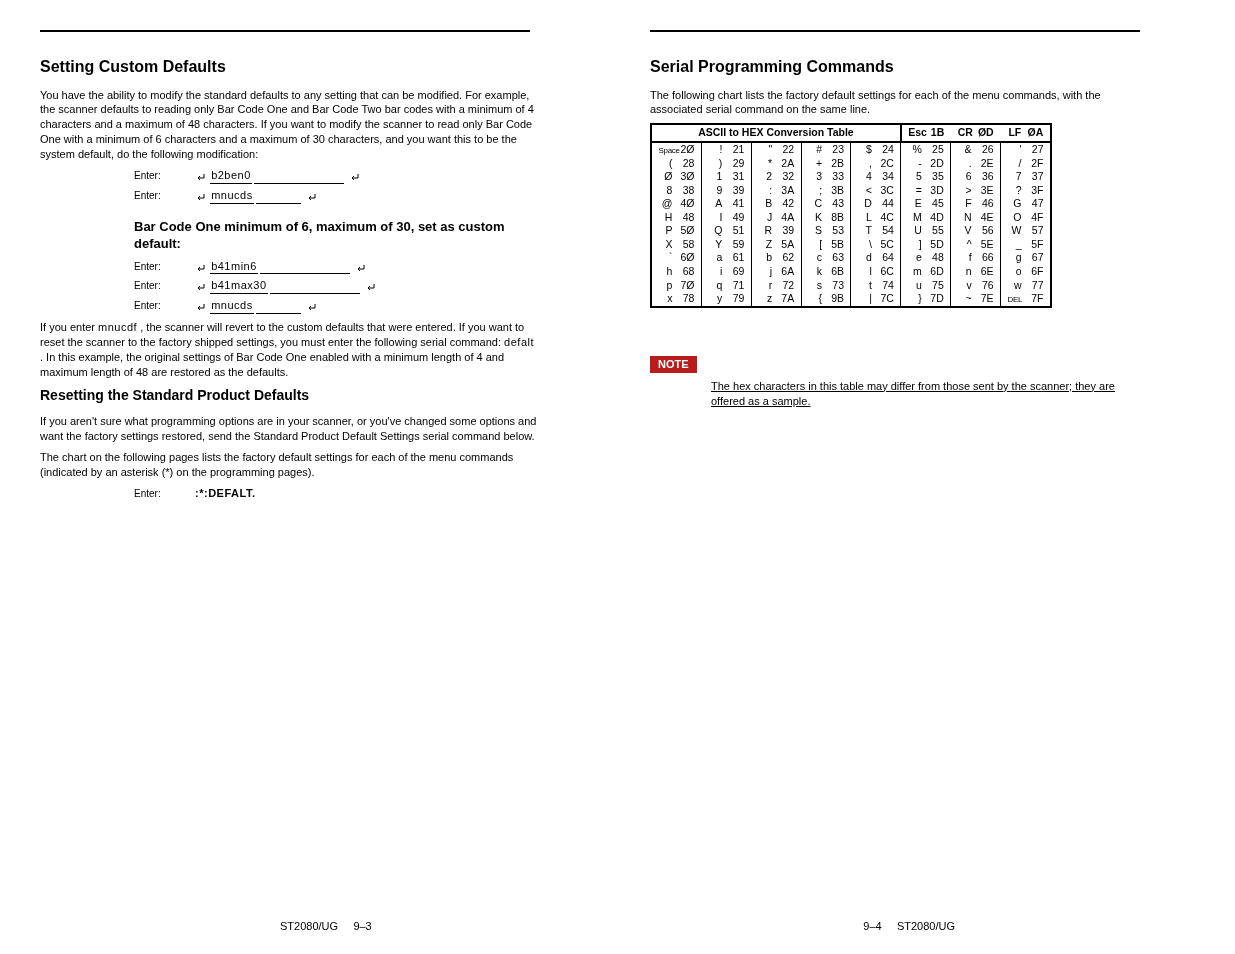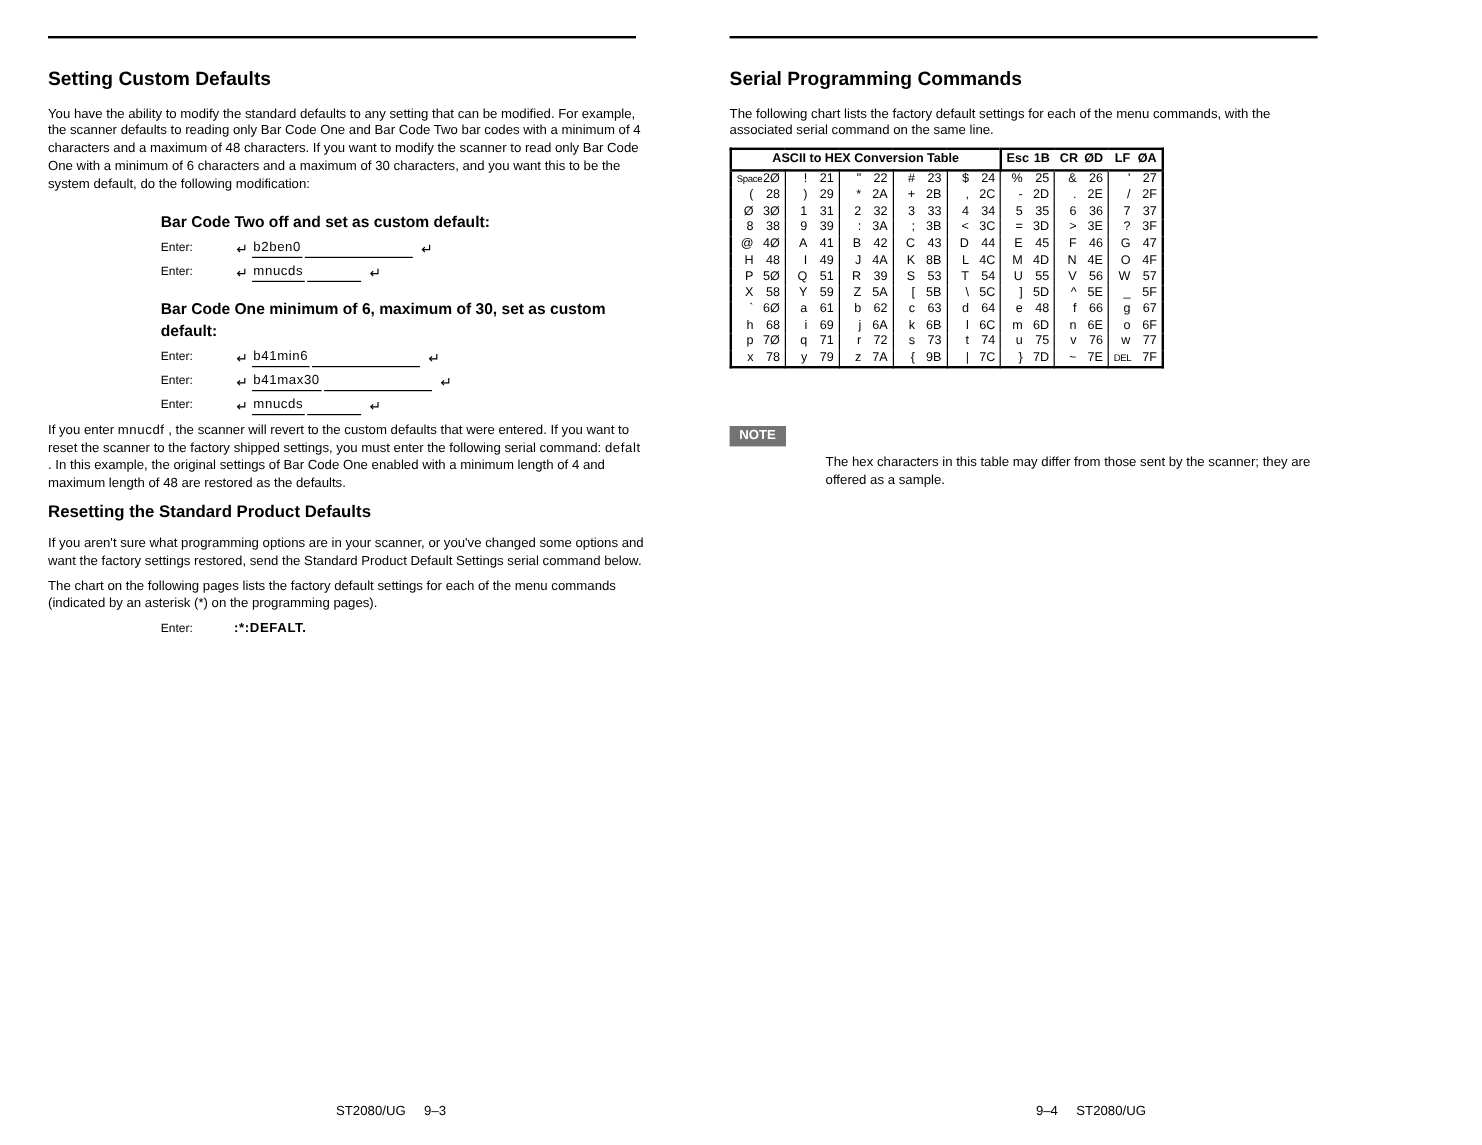--- a/index.html
+++ b/index.html
@@ -13,21 +13,21 @@
   }
   .page {
     position: relative;
     width: 1235px;
     height: 954px;
     box-sizing: border-box;
     padding: 30px 40px 50px 40px;
   }
   .p2 {
     display: flex;
-    gap: 68px;
+    gap: 110px;
   }
   .col {
     flex: 0 0 500px;
   }
   .rule {
     border-top: 2px solid #000;
     margin-bottom: 24px;
     width: 490px;
   }
   .section-title {
@@ -42,64 +42,63 @@
   .under  { display:inline-block; border-bottom: 1px solid #000; padding: 0 1px; }
 
   .space            { display:inline-block; width: 90px; border-bottom: 1px solid #000; vertical-align: bottom; margin: 0 2px; }
   .space.short      { width: 45px; }
   .mono             { font-family: "Arial", sans-serif; letter-spacing: 0.5px; }
   .enterbox         { display:inline-block; font-size: 10px; vertical-align: -1px; margin: 0 1px; }
   .enterbox svg     { vertical-align: -2px; }
   .footer           { position:absolute; bottom: 20px; font-size: 11px; }
   .footer.l         { left: 280px; text-align: right; }
   .footer.r         { right: 280px; margin-left: 48px; }
-  .notebadge        { display:inline-block; background:#737373; color:#fff; font-weight:bold; padding: 1px 8px; margin-right: 6px; }
+  .notebadge        { display:inline-block; background:#b91c1c; color:#fff; font-weight:bold; padding: 1px 8px; margin-right: 6px; }
 
   
   .hextable {
     border: 2px solid #000;
     margin-top: 6px;
     font-size: 10.5px;
     border-collapse: collapse;
     line-height: 1.1;
-    width: 362px;
+    width: 402px;
   }
   .hextable th {
     font-weight: bold;
     text-align: center;
     padding: 2px 0;
     border-bottom: 2px solid #000;
   }
   .hextable td {
     text-align: center;
     padding: 1px 0;
     width: 45px;
   }
   .hextable .cellpair { white-space: nowrap; }
   .hextable .cellpair .chr { display:inline-block; width: 14px; text-align:right; padding-right: 2px; }
   .hextable .cellpair .hex { display:inline-block; width: 20px; text-align:right; }
   .hextable td { border-right: 1px solid #000; }
   .hextable td:last-child { border-right: none; }
   .smallcap { font-size: 8px; letter-spacing: -0.3px; }
   .hexnote  { margin-top: 48px; }
-  .hexnote .body { margin-left: 80px; margin-top: 6px; }
+  .hexnote .body { margin-left: 61px; margin-top: 6px; text-decoration: underline; }
 </style>
 </head>
 <body>
 
 <div class="page">
   <div class="p2">
     <div class="col">
       <div class="rule"></div>
 
       <div class="section-title">Setting Custom Defaults</div>
 
       <div class="para">You have the ability to modify the standard defaults to any setting that can be modified.  For example, the scanner defaults to reading only Bar Code One and Bar Code Two bar codes with a minimum of 4 characters and a maximum of 48 characters.  If you want to modify the scanner to read only Bar Code One with a minimum of 6 characters and a maximum of 30 characters, and you want this to be the system default, do the following modification:</div>
 
-      <div class="sub">Bar Code Two off and set as custom default:</div>
       <div class="cmd">
         <span class="lbl">Enter:</span>
         <span class="enterbox"><svg width="10" height="10">
               <path d="M8 2 L8 6 L2 6 M4 4 L2 6 L4 8" stroke="#000" fill="none" stroke-width="1"></path>
             </svg></span>
         <span class="under mono">b2ben0</span><span class="space"></span>
         <span class="enterbox"><svg width="10" height="10">
               <path d="M8 2 L8 6 L2 6 M4 4 L2 6 L4 8" stroke="#000" fill="none" stroke-width="1"></path>
             </svg></span>
       </div>

